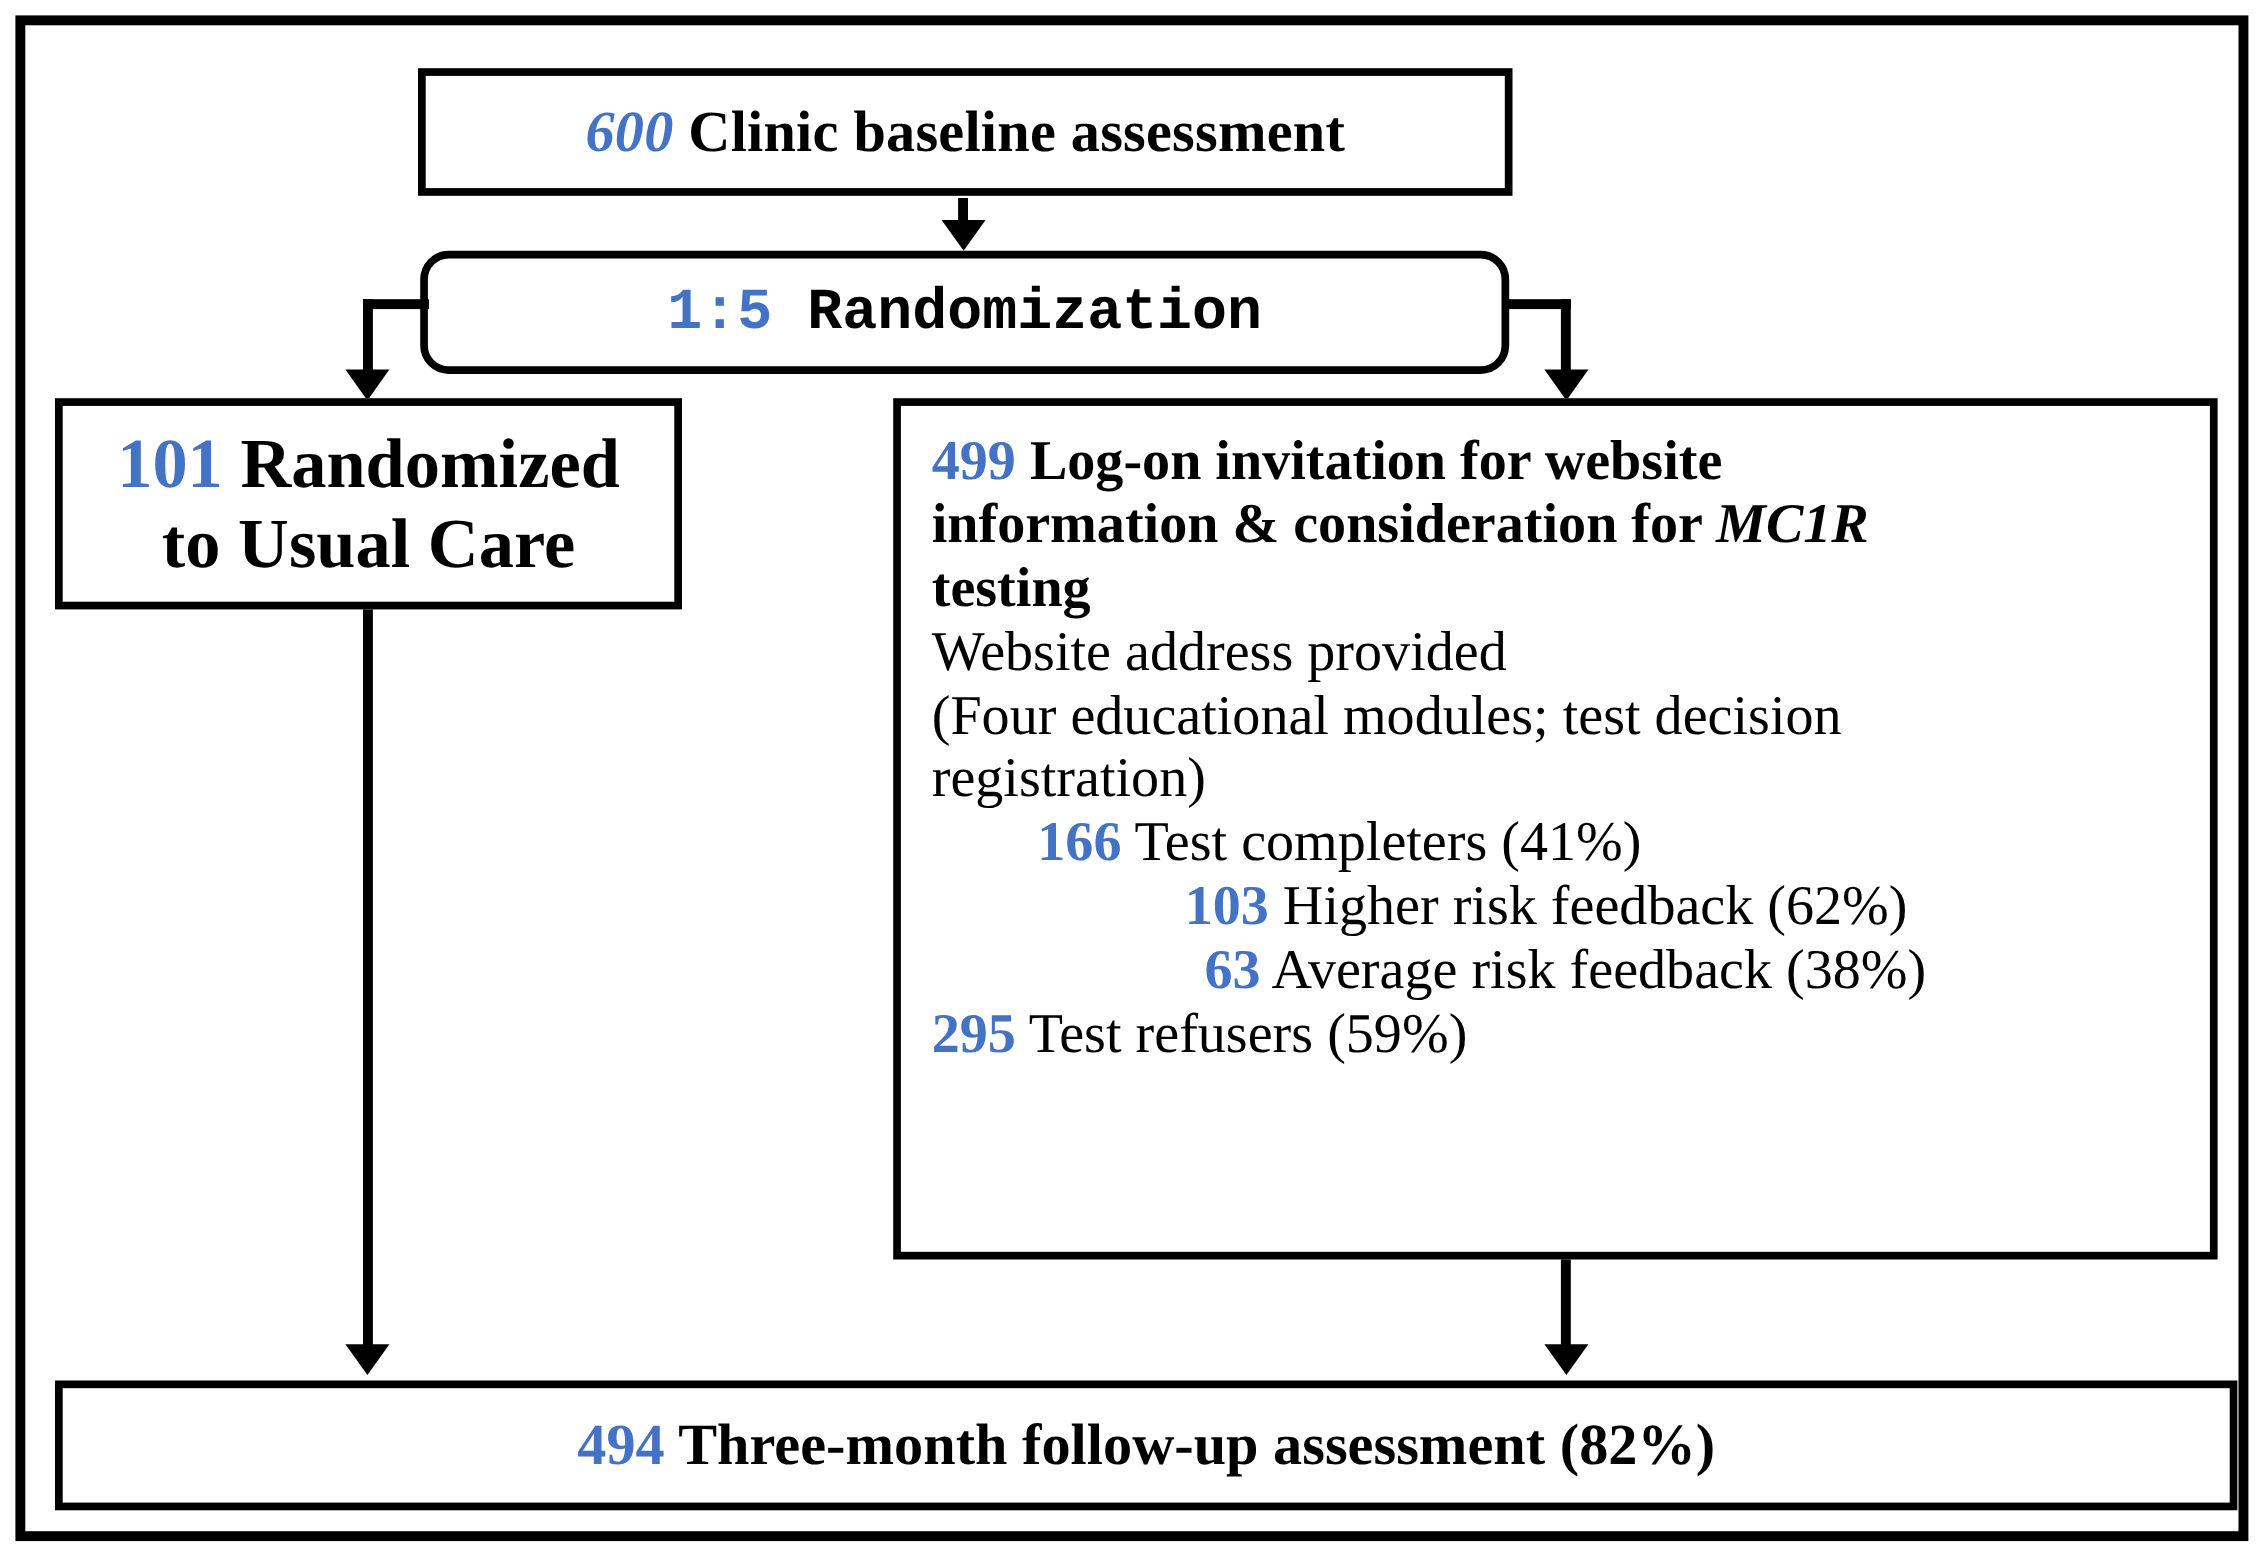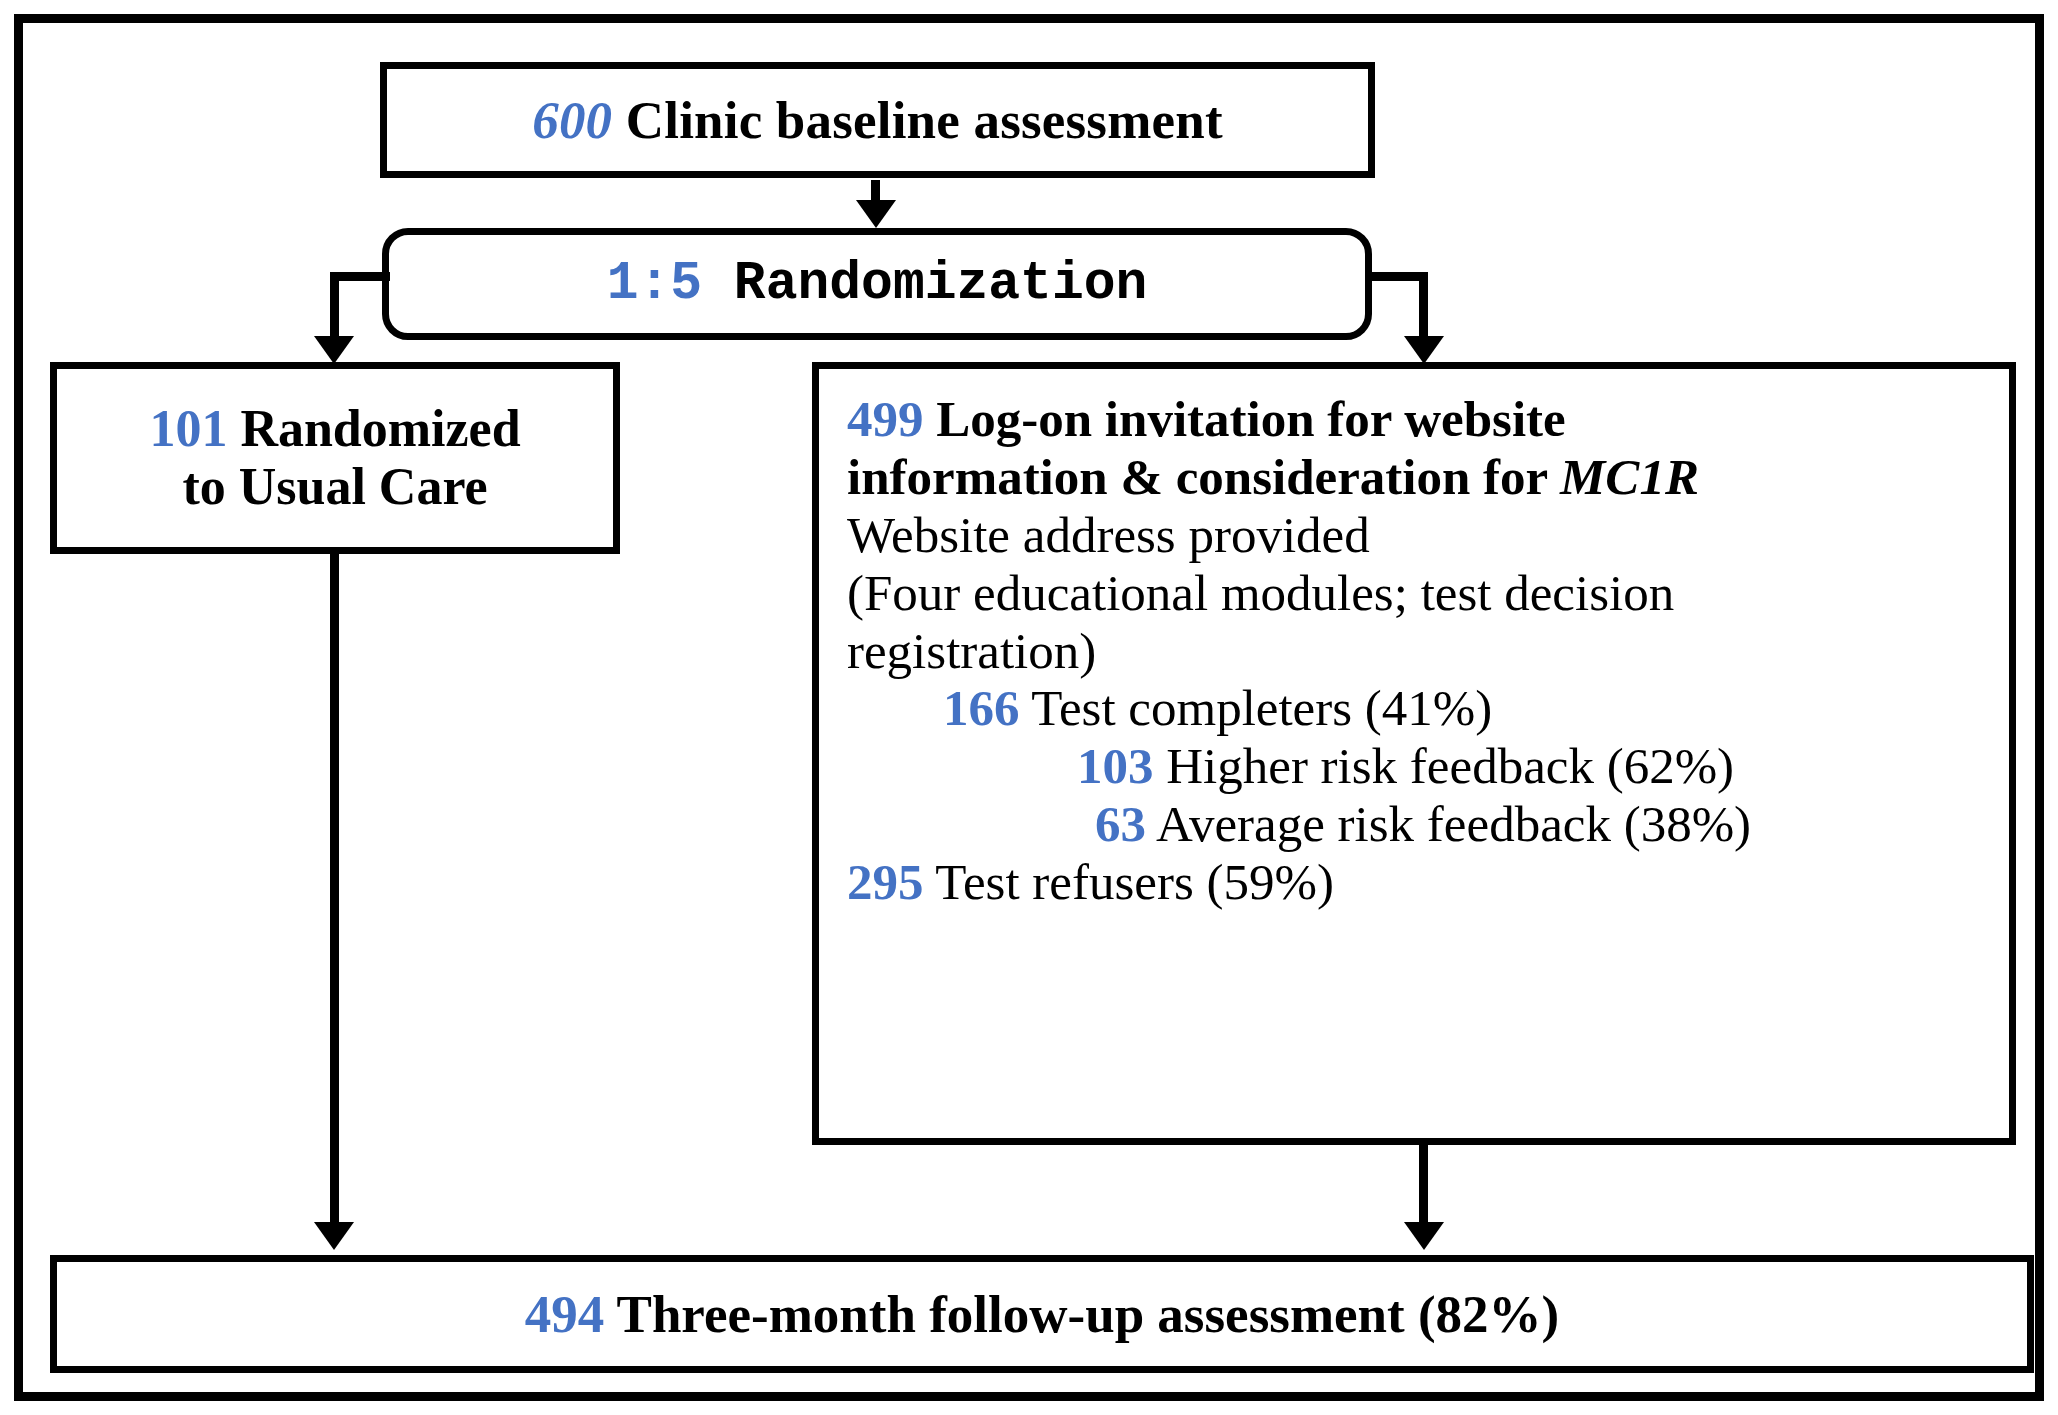--- a/index.html
+++ b/index.html
@@ -80,21 +80,21 @@
   }
 
   #box-usual {
     left: 50px;
     top: 362px;
     width: 570px;
     height: 192px;
     align-items: center;
   }
   #box-usual .line {
-    font-size: 52px;
+    font-size: 64px;
     font-weight: bold;
     line-height: 1.12;
     text-align: center;
     white-space: nowrap;
   }
 
   #box-logon {
     left: 812px;
     top: 362px;
     width: 1204px;
@@ -165,20 +165,21 @@
   <div class="arrowhead" style="left:1404px; top:336px;"></div>
 
   <div class="box" id="box-usual">
     <div class="line"><span class="num">101</span><span> Randomized</span></div>
     <div class="line">to Usual Care</div>
   </div>
 
   <div class="box" id="box-logon">
     <div class="line hdr"><span class="num">499</span><span> Log-on invitation for website</span></div>
     <div class="line hdr"><span>information &amp; consideration for </span><span class="ital">MC1R</span></div>
+    <div class="line hdr">testing</div>
     <div class="line">Website address provided</div>
     <div class="line">(Four educational modules; test decision</div>
     <div class="line">registration)</div>
     <div class="line ind1"><span class="num">166</span><span> Test completers (41%)</span></div>
     <div class="line ind2"><span class="num">103</span><span> Higher risk feedback (62%)</span></div>
     <div class="line ind3"><span class="num">63</span><span> Average risk feedback (38%)</span></div>
     <div class="line"><span class="num">295</span><span> Test refusers (59%)</span></div>
   </div>
 
   <div class="seg" style="left:330px; top:554px; width:9px; height:676px;"></div>

